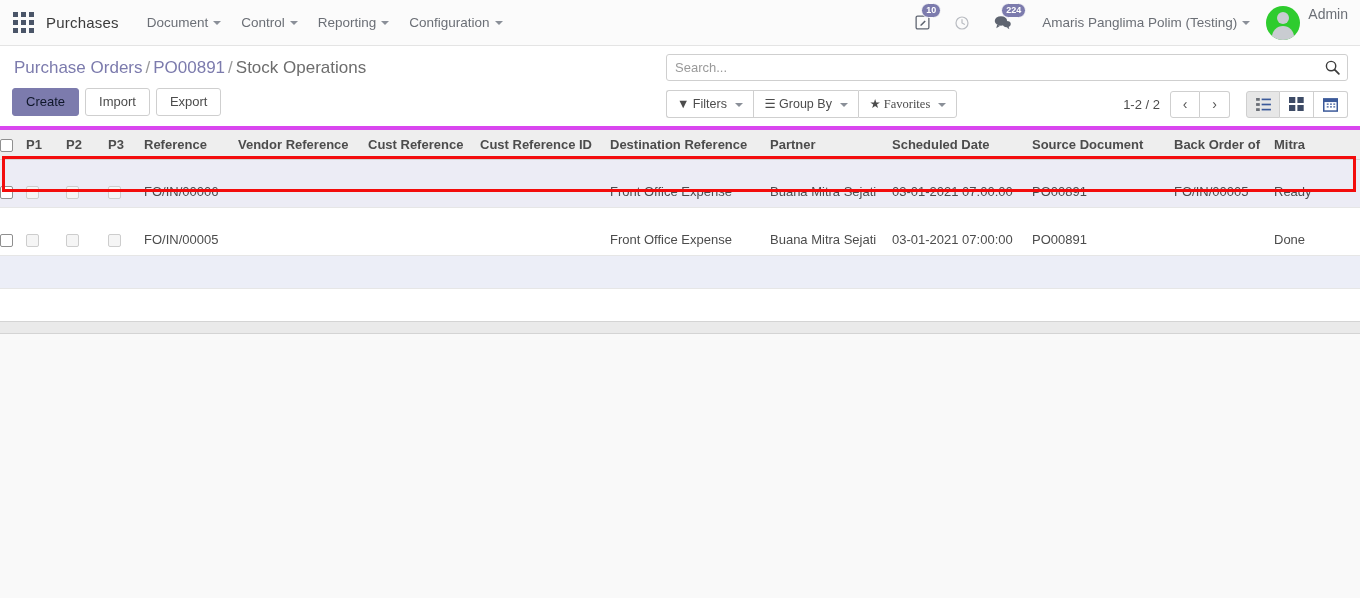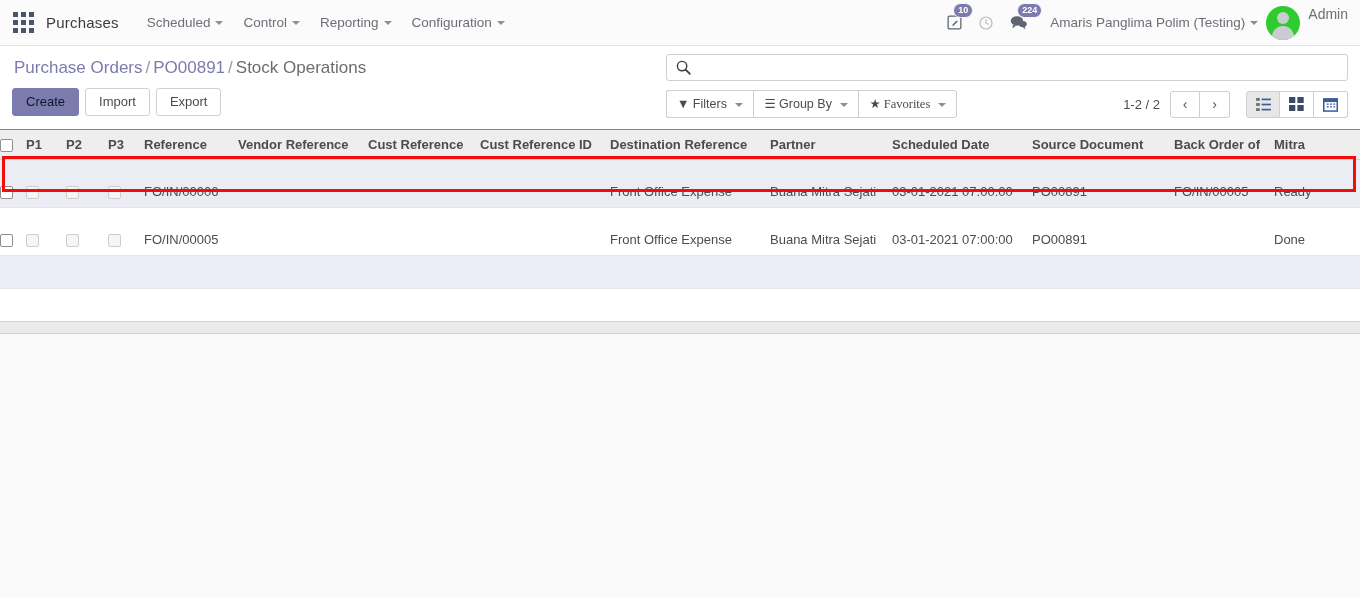--- a/index.html
+++ b/index.html
@@ -47,21 +47,21 @@
     white-space: nowrap;
     cursor: pointer;
   }
   .caret { display: inline-block; margin-left: 5px; border-left: 4px solid transparent;
            border-right: 4px solid transparent; border-top: 4px solid #8a8f98;
            vertical-align: middle; }
   .nav-right {
     margin-left: auto;
     display: flex;
     align-items: center;
-    gap: 0px;
+    gap: 8px;
   }
   .sysicon {
     position: relative;
     width: 32px; height: 45px;
     display: flex; align-items: center; justify-content: center;
     cursor: pointer;
   }
   .badge {
     position: absolute;
     top: 3px; left: 15px;
@@ -100,21 +100,21 @@
     border-radius: 11px 11px 0 0;
     background: #c9ccd1; left: 6px; top: 20px;
   }
   .admin-label {
     font-size: 14px; color: #6b6f76; margin-left: 8px;
   }
 
   
   .control-panel {
     background: #fff;
-    border-bottom: 1px solid #d946ef;
+    border-bottom: 4px solid #d946ef;
     padding: 8px 8px 8px 12px;
     position: relative;
     height: 84px;
   }
   .cp-left { float: left; }
   .breadcrumb {
     font-size: 17px;
     color: #7c7bad;
     padding: 2px 0 0 2px;
     line-height: 24px;
@@ -282,21 +282,21 @@
         <i></i>
         <i></i>
         <i></i>
         <i></i>
     </div>
   </div>
 
   <div class="brand">Purchases</div>
 
   <div class="menu-item">
-    <span>Scheduled</span><span class="caret"></span>
+    <span>Document</span><span class="caret"></span>
   </div>
   <div class="menu-item">
     <span>Control</span><span class="caret"></span>
   </div>
   <div class="menu-item">
     <span>Reporting</span><span class="caret"></span>
   </div>
   <div class="menu-item">
     <span>Configuration</span><span class="caret"></span>
   </div>
@@ -351,20 +351,21 @@
     </div>
     <div class="btn-row">
       <button class="btn primary">Create</button>
       <button class="btn">Import</button>
       <button class="btn">Export</button>
     </div>
   </div>
 
   <div class="cp-right">
     <div class="searchbar">
+      <input type="text" placeholder="Search..." style="">
       <svg width="17" height="17" viewBox="0 0 24 24">
         <circle cx="10" cy="10" r="6.6" fill="none" stroke="#3c3c3c" stroke-width="2"></circle>
         <path d="M15 15l6 6" stroke="#3c3c3c" stroke-width="2.4" stroke-linecap="round"></path>
       </svg>
     </div>
 
     <div class="cp-tools">
       <div class="btn-group">
         <button class="btn">
           <span>▼</span>

